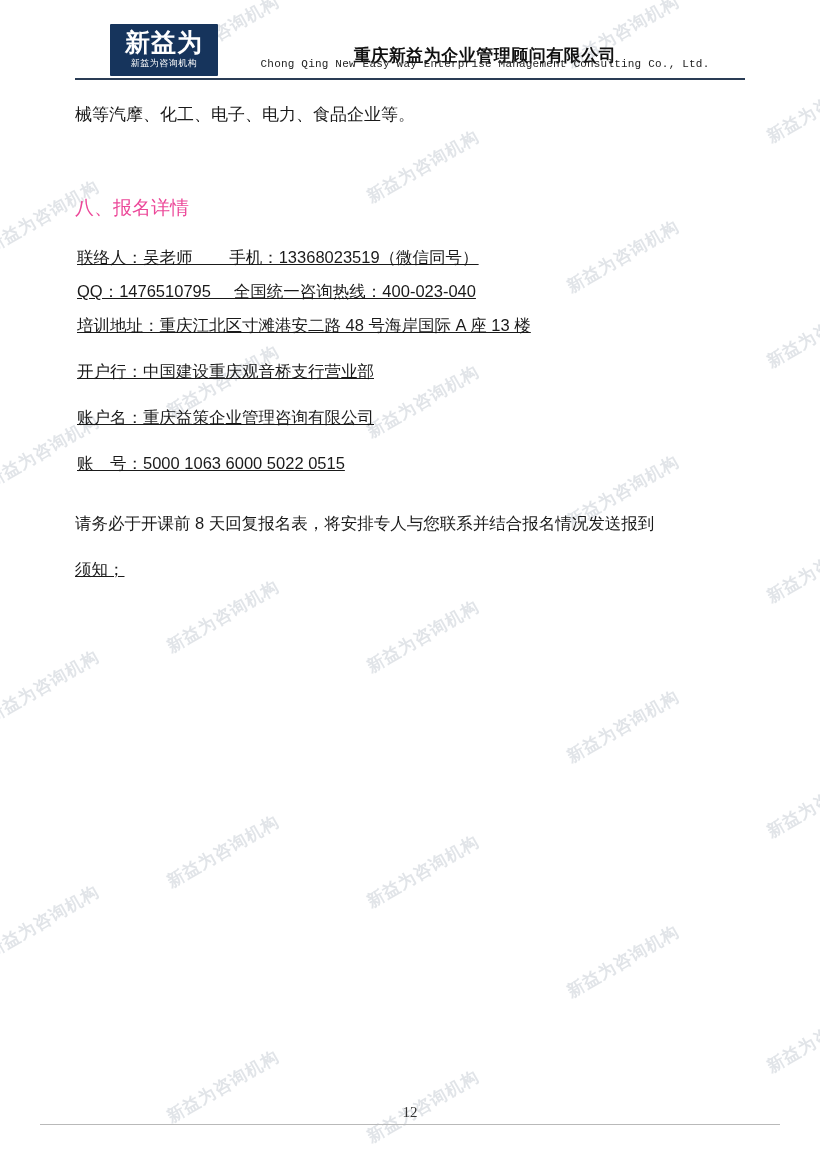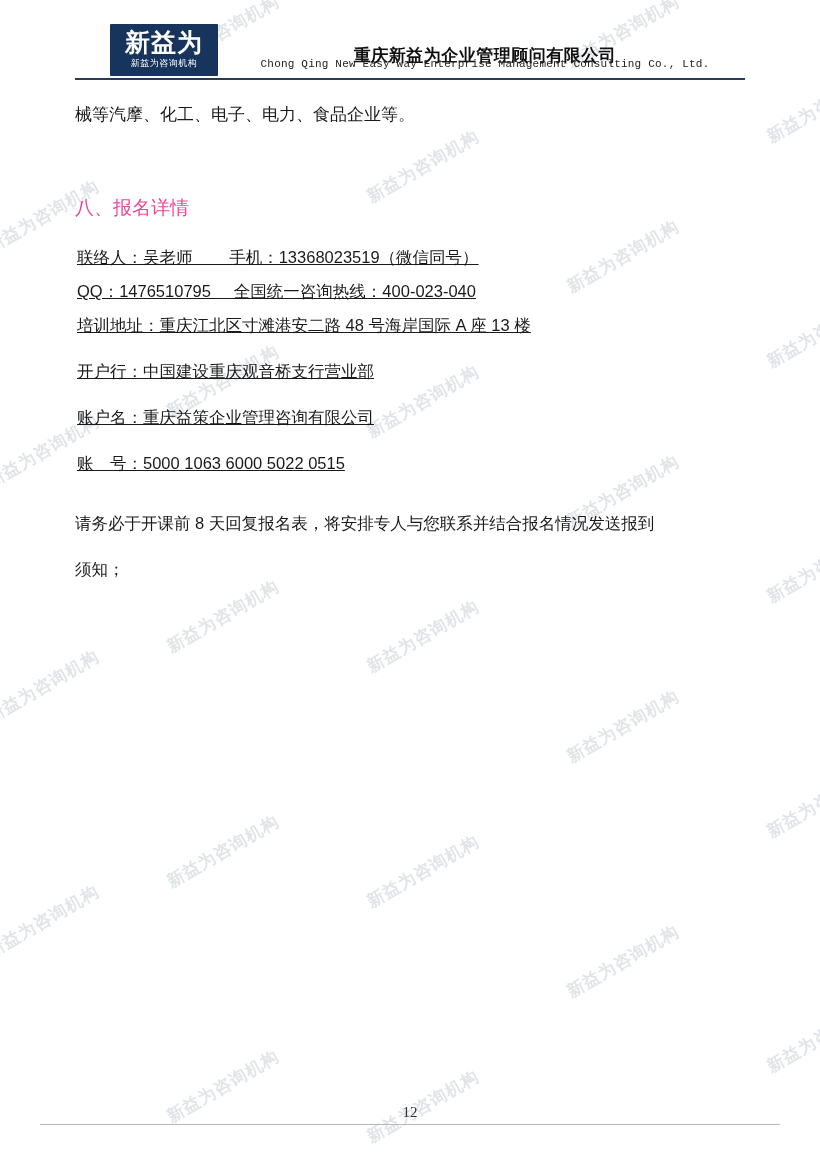--- a/index.html
+++ b/index.html
@@ -221,19 +221,19 @@
     <div class="indent">
       <div class="row">联络人：吴老师        手机：13368023519（微信同号）</div>
       <div class="row">QQ：1476510795     全国统一咨询热线：400-023-040</div>
       <div class="row">培训地址：重庆江北区寸滩港安二路 48 号海岸国际 A 座 13 楼</div>
       <div class="row row-gap">开户行：中国建设重庆观音桥支行营业部</div>
       <div class="row row-gap">账户名：重庆益策企业管理咨询有限公司</div>
       <div class="row row-gap">账　号：5000 1063 6000 5022 0515</div>
     </div>
 
     <div class="note">请务必于开课前 8 天回复报名表，将安排专人与您联系并结合报名情况发送报到</div>
-    <div class="note" style="margin-top:0;">须知；</div>
+    <div class="note" style="margin-top:0;text-decoration:underline;">须知；</div>
   </div>
 
   <div class="page-number">12</div>
   <div class="footer-rule"></div>
 
 </div>
 
 </body></html>

